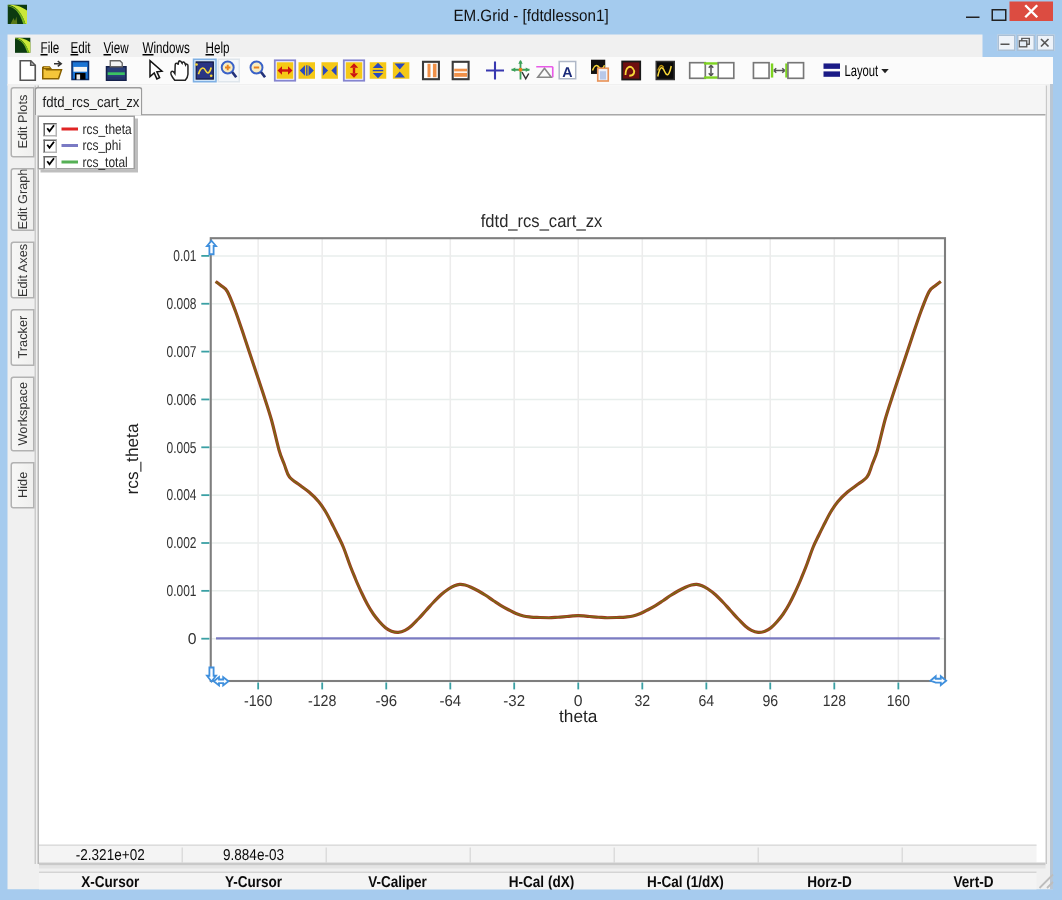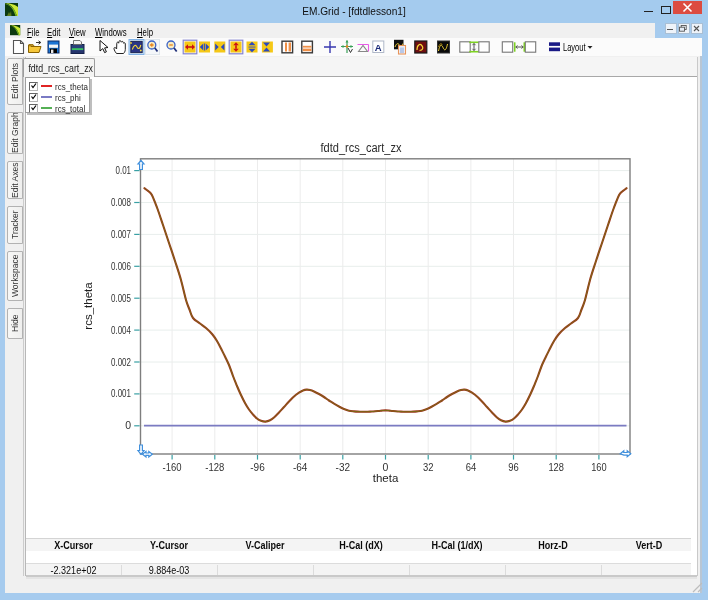--- a/index.html
+++ b/index.html
@@ -322,21 +322,21 @@
 
 <g stroke="#4090dd" stroke-width="1.2" fill="#fbfdff">
 <path d="M141,160.5 L144,164 L142.4,164 L142.4,169.5 L139.6,169.5 L139.6,164 L138,164 Z"></path>
 <path d="M141,454.3 L144,450.5 L142.4,450.5 L142.4,445 L139.6,445 L139.6,450.5 L138,450.5 Z"></path>
 <path d="M142.5,454.2 L146,451.4 L146,453 L148.8,453 L148.8,451.4 L152.3,454.2 L148.8,457 L148.8,455.4 L146,455.4 L146,457 Z"></path>
 <path d="M620.3,453.8 L623.8,450.8 L623.8,452.5 L627.2,452.5 L627.2,450.8 L630.8,453.8 L627.2,456.8 L627.2,455.1 L623.8,455.1 Z"></path>
 </g>
 </svg>
 </div>
 
-<div class="srow" style="top:538px;border-top:1px solid #d4d4d4;">
+<div class="srow" style="top:581px;border-top:1px solid #d4d4d4;">
 <div class="scell" style="left:0px;width:95px;font-weight:bold;">X-Cursor</div>
 <div class="scell" style="left:95px;width:96px;font-weight:bold;">Y-Cursor</div>
 <div class="scell" style="left:191px;width:96px;font-weight:bold;">V-Caliper</div>
 <div class="scell" style="left:287px;width:96px;font-weight:bold;">H-Cal (dX)</div>
 <div class="scell" style="left:383px;width:96px;font-weight:bold;">H-Cal (1/dX)</div>
 <div class="scell" style="left:479px;width:96px;font-weight:bold;">Horz-D</div>
 <div class="scell" style="left:575px;width:96px;font-weight:bold;">Vert-D</div>
 </div>
 <div class="srow" style="top:563px;border-top:1px solid #dcdcdc;height:11px;">
 <div class="scell" style="left:0px;width:95px;">-2.321e+02</div>

